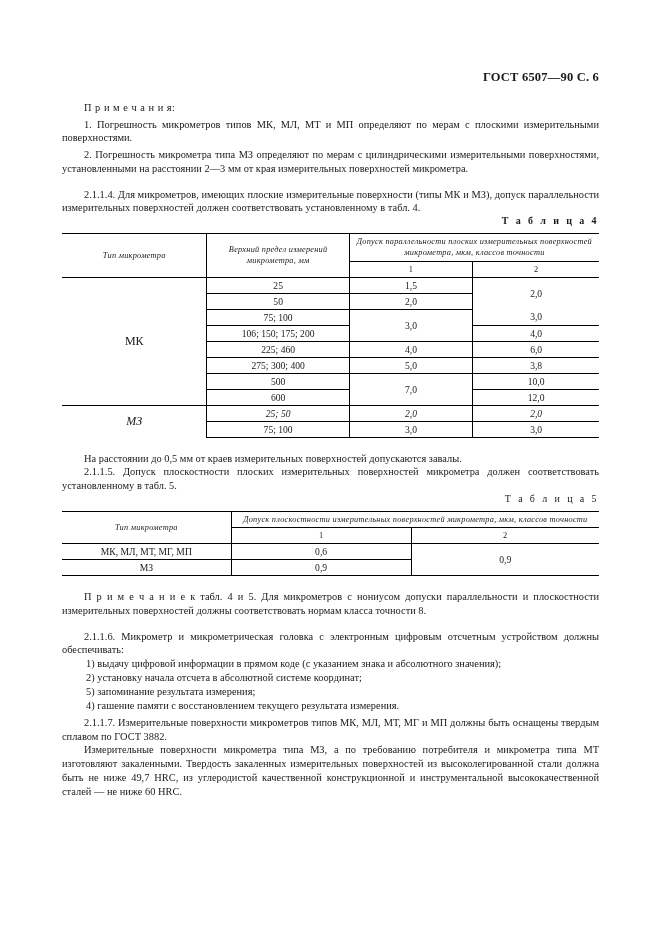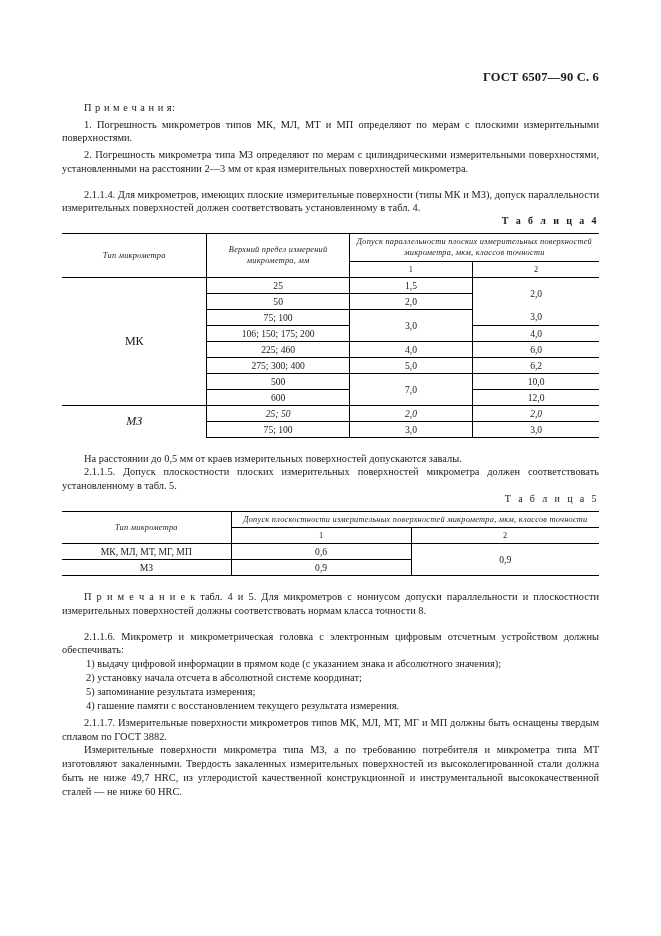--- a/index.html
+++ b/index.html
@@ -173,21 +173,21 @@
           <td class="num-cell thin-bottom vl-left">4,0</td>
         </tr>
         <tr>
           <td class="left-cell thin-bottom vl-left">225; 460</td>
           <td class="num-cell thin-bottom vl-left">4,0</td>
           <td class="num-cell thin-bottom vl-left">6,0</td>
         </tr>
         <tr>
           <td class="left-cell thin-bottom vl-left">275; 300; 400</td>
           <td class="num-cell thin-bottom vl-left">5,0</td>
-          <td class="num-cell thin-bottom vl-left">6,2</td>
+          <td class="num-cell thin-bottom vl-left">3,8</td>
         </tr>
         <tr>
           <td class="left-cell thin-bottom vl-left">500</td>
           <td class="num-cell thin-bottom vl-left" rowspan="2">7,0</td>
           <td class="num-cell thin-bottom vl-left">10,0</td>
         </tr>
         <tr>
           <td class="left-cell thin-bottom vl-left">600</td>
           <td class="num-cell thin-bottom vl-left">12,0</td>
         </tr>

